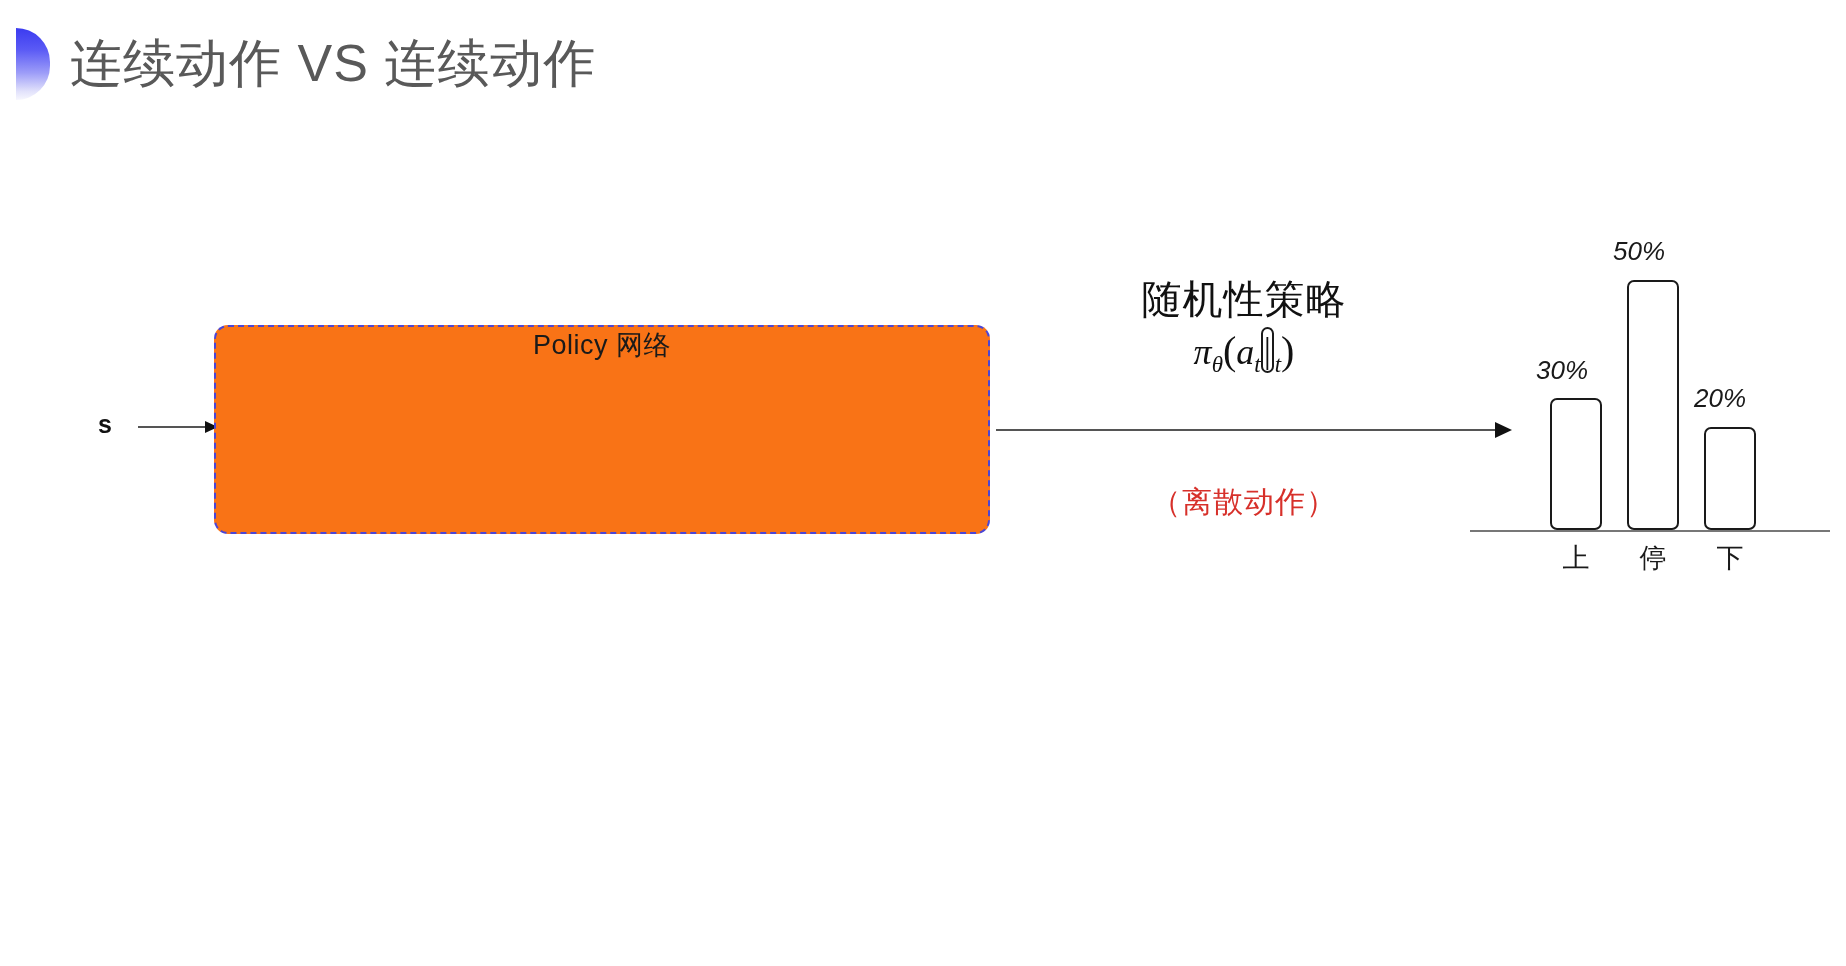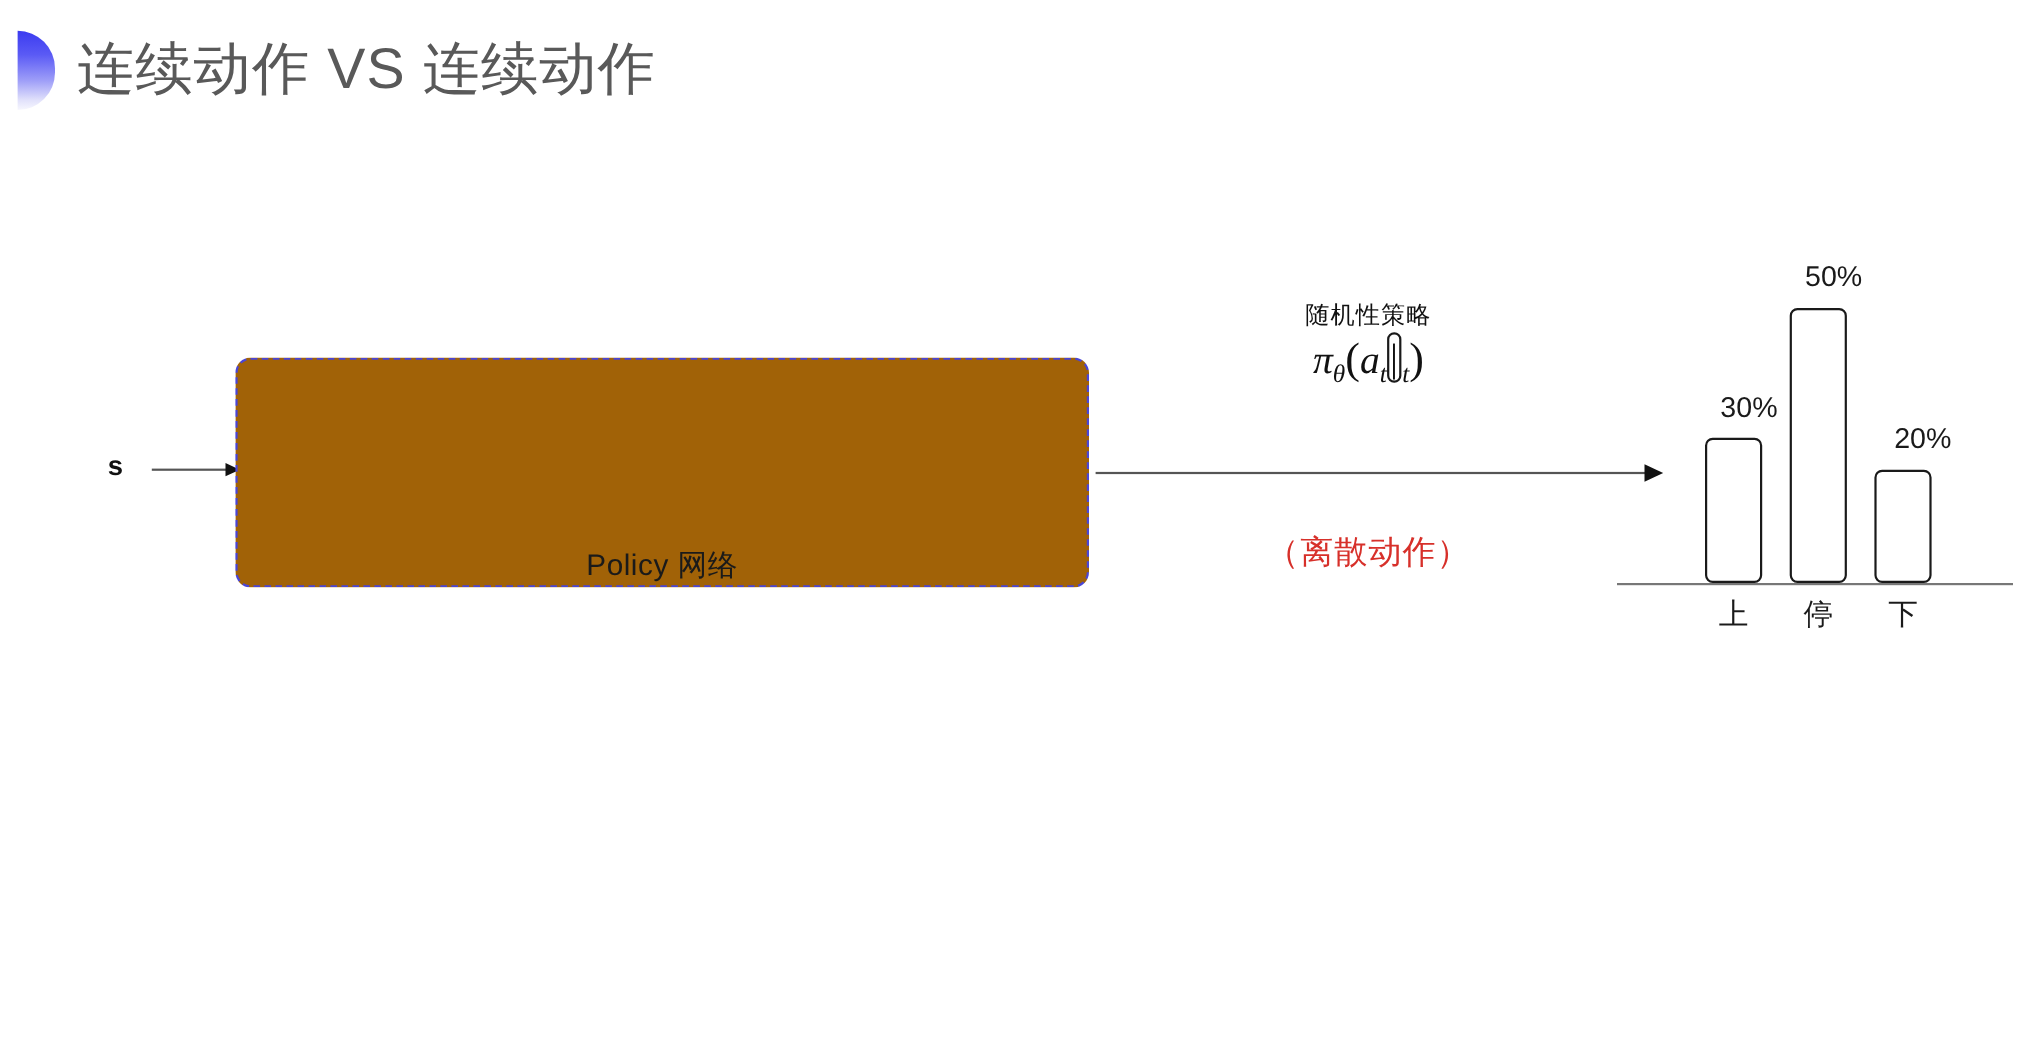--- a/index.html
+++ b/index.html
@@ -74,23 +74,23 @@
     border-top: 6px solid transparent;
     border-bottom: 6px solid transparent;
     border-left: 13px solid #111111;
   }
 
   
   .policy-box {
     position: absolute;
     border: 2px dashed #4a45d6;
     border-radius: 14px;
-    background: #a16207;
+    background: #f97316;
     display: flex;
-    align-items: flex-end;
+    align-items: flex-start;
     justify-content: center;
   }
   .policy-box-label {
     font-size: 27px;
     color: #1a1a1a;
     letter-spacing: 0.5px;
   }
 
   
   .out-arrow {
@@ -116,21 +116,21 @@
     border-left: 17px solid #111111;
   }
 
   
   .annot {
     position: absolute;
     text-align: center;
     width: 300px;
   }
   .annot-title {
-    font-size: 22px;
+    font-size: 40px;
     color: #111111;
     white-space: nowrap;
     letter-spacing: 1px;
   }
   .annot-formula {
     font-family: "Liberation Serif", "DejaVu Serif", serif;
     font-style: italic;
     font-size: 36px;
     color: #111111;
     white-space: nowrap;
@@ -172,24 +172,25 @@
   }
   .bar {
     position: absolute;
     box-sizing: border-box;
     border: 2.5px solid #1a1a1a;
     border-radius: 7px;
     background: #ffffff;
   }
   .bar-value {
     position: absolute;
-    text-align: right;
+    text-align: left;
     font-size: 26px;
     color: #1a1a1a;
     white-space: nowrap;
+    font-style: italic;
   }
   .bar-cat {
     position: absolute;
     text-align: center;
     font-size: 27px;
     color: #1a1a1a;
     white-space: nowrap;
   }
 </style>
 </head>

